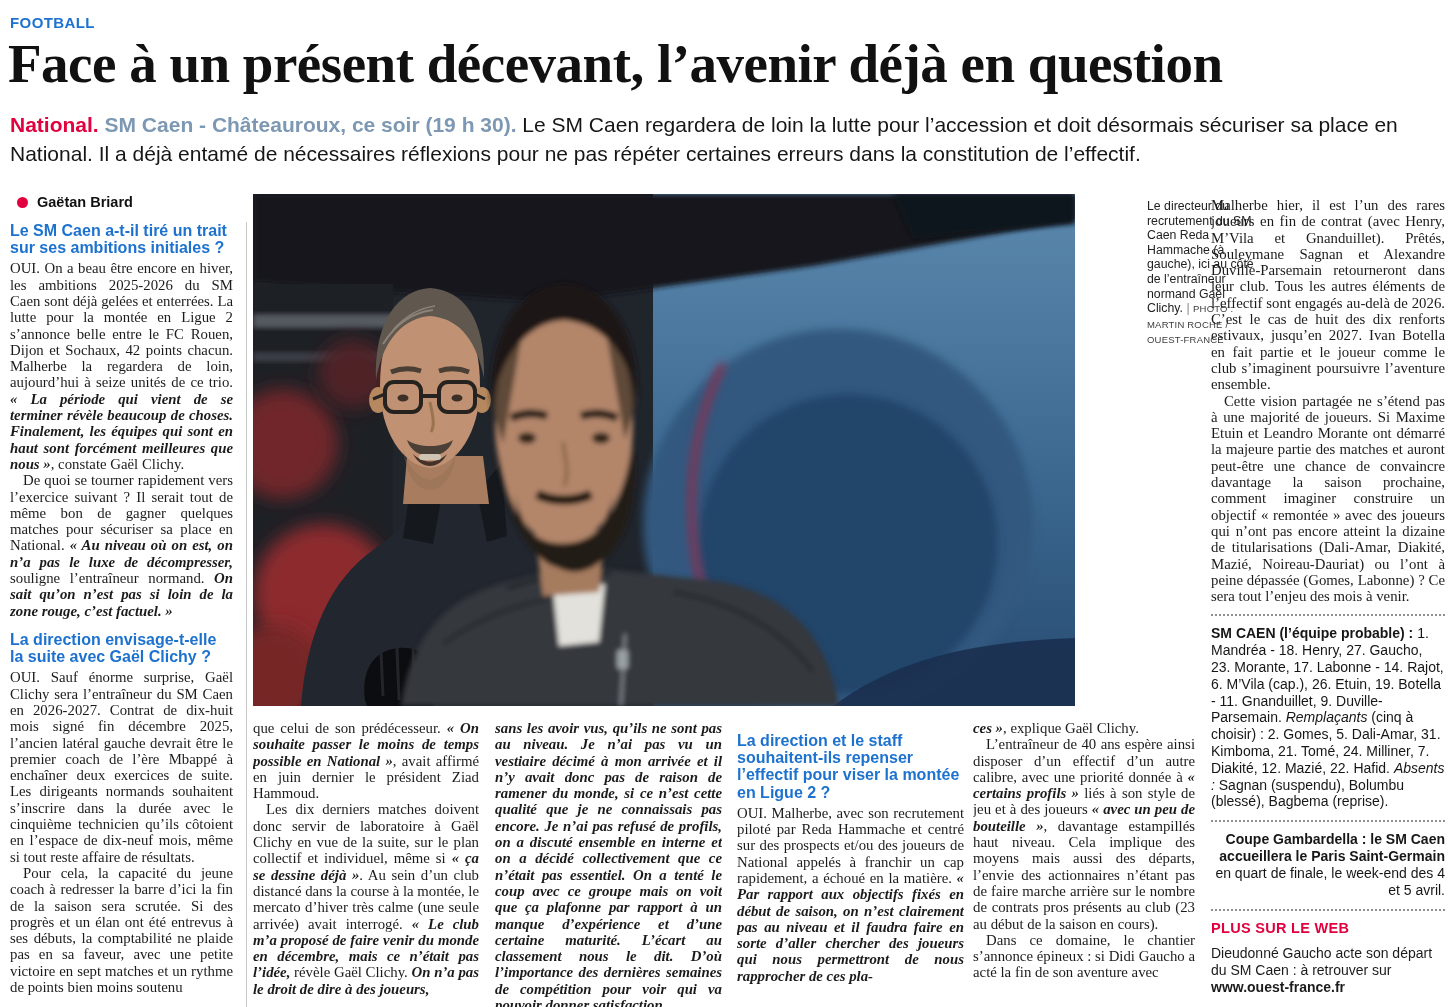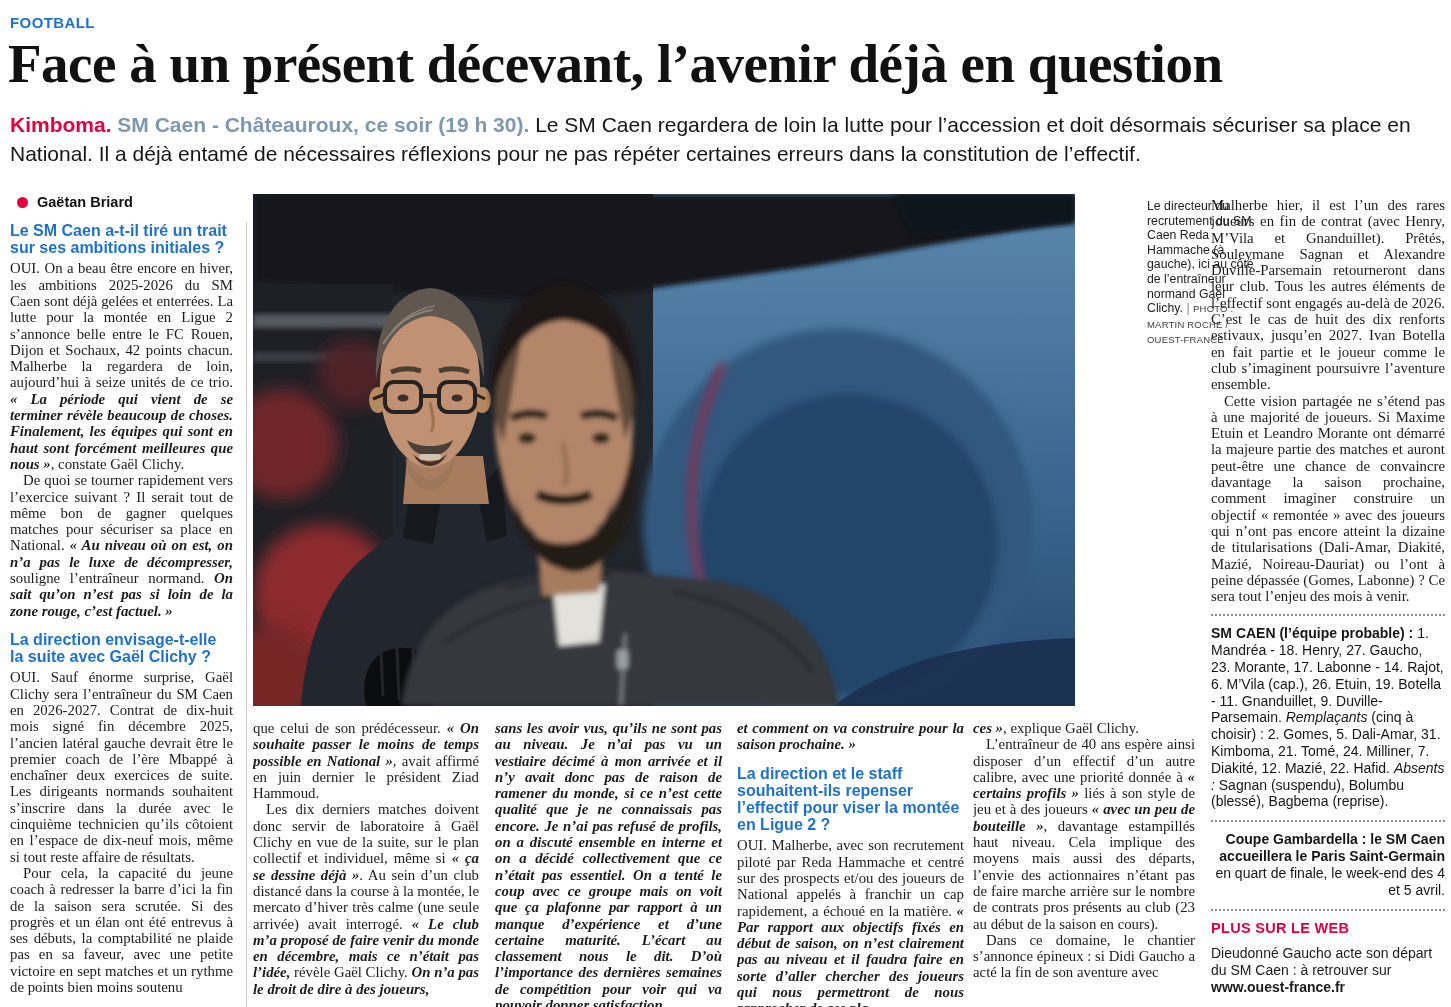--- a/index.html
+++ b/index.html
@@ -76,21 +76,21 @@
   .webtext { font-family:"Liberation Sans",sans-serif; font-size:14px; line-height:17px; text-align:left; }
   .webtext .bold { font-weight:bold; }
 </style>
 </head>
 <body style="--accent_blue: #1d72cf; --accent_red: #e2003f; --match_slate: #7d98b3; --text_dark: #1b1b1b;">
 
 <div class="abs kicker">FOOTBALL</div>
 
 <h1 class="abs headline">Face à un présent décevant, l’avenir déjà en question</h1>
 
-<p class="abs standfirst"><span class="topic">Kimboma.</span> <span class="match">SM Caen - Châteauroux, ce soir (19 h 30).</span> <span>Le SM Caen regardera de loin la lutte pour l’accession et doit désormais sécuriser sa place en National. Il a déjà entamé de nécessaires réflexions pour ne pas répéter certaines erreurs dans la constitution de l’effectif.</span></p>
+<p class="abs standfirst"><span class="topic">National.</span> <span class="match">SM Caen - Châteauroux, ce soir (19 h 30).</span> <span>Le SM Caen regardera de loin la lutte pour l’accession et doit désormais sécuriser sa place en National. Il a déjà entamé de nécessaires réflexions pour ne pas répéter certaines erreurs dans la constitution de l’effectif.</span></p>
 
 <div class="abs byline">
   <span class="dot"></span>
   <span class="name">Gaëtan Briard</span>
 </div>
 
 <div class="abs serifcol col1">
   <h2 class="qhead">Le SM Caen a-t-il tiré un trait sur ses ambitions initiales ?</h2>
   <p><span>OUI. On a beau être encore en hiver, les ambitions 2025-2026 du SM Caen sont déjà gelées et enterrées. La lutte pour la montée en Ligue 2 s’annonce belle entre le FC Rouen, Dijon et Sochaux, 42 points chacun. Malherbe la regardera de loin, aujourd’hui à seize unités de ce trio. </span><span class="q">« La période qui vient de se terminer révèle beaucoup de choses. Finalement, les équipes qui sont en haut sont forcément meilleures que nous »</span><span>, constate Gaël Clichy.</span></p>
   <p class="ind"><span>De quoi se tourner rapidement vers l’exercice suivant ? Il serait tout de même bon de gagner quelques matches pour sécuriser sa place en National. </span><span class="q">« Au niveau où on est, on n’a pas le luxe de décompresser, </span><span>souligne l’entraîneur normand. </span><span class="q">On sait qu’on n’est pas si loin de la zone rouge, c’est factuel. »</span></p>
@@ -193,21 +193,20 @@
 <div class="abs serifcol col2">
   <p><span>que celui de son prédécesseur. </span><span class="q">« On souhaite passer le moins de temps possible en National »</span><span>, avait affirmé en juin dernier le président Ziad Hammoud.</span></p>
   <p class="ind"><span>Les dix derniers matches doivent donc servir de laboratoire à Gaël Clichy en vue de la suite, sur le plan collectif et individuel, même si </span><span class="q">« ça se dessine déjà »</span><span>. Au sein d’un club distancé dans la course à la montée, le mercato d’hiver très calme (une seule arrivée) avait interrogé. </span><span class="q">« Le club m’a proposé de faire venir du monde en décembre, mais ce n’était pas l’idée, </span><span>révèle Gaël Clichy. </span><span class="q">On n’a pas le droit de dire à des joueurs,</span></p>
 </div>
 
 <div class="abs serifcol col3">
   <p><span class="q">sans les avoir vus, qu’ils ne sont pas au niveau. Je n’ai pas vu un vestiaire décimé à mon arrivée et il n’y avait donc pas de raison de ramener du monde, si ce n’est cette qualité que je ne connaissais pas encore. Je n’ai pas refusé de profils, on a discuté ensemble en interne et on a décidé collectivement que ce n’était pas essentiel. On a tenté le coup avec ce groupe mais on voit que ça plafonne par rapport à un manque d’expérience et d’une certaine maturité. L’écart au classement nous le dit. D’où l’importance des dernières semaines de compétition pour voir qui va pouvoir donner satisfaction</span></p>
 </div>
 
 <div class="abs serifcol col4">
-  <p><span class="q">et comment on va construire pour la saison prochaine. »</span></p>
   <h2 class="qhead mt">La direction et le staff souhaitent-ils repenser l’effectif pour viser la montée en Ligue 2 ?</h2>
   <p><span>OUI. Malherbe, avec son recrutement piloté par Reda Hammache et centré sur des prospects et/ou des joueurs de National appelés à franchir un cap rapidement, a échoué en la matière. </span><span class="q">« Par rapport aux objectifs fixés en début de saison, on n’est clairement pas au niveau et il faudra faire en sorte d’aller chercher des joueurs qui nous permettront de nous rapprocher de ces pla-</span></p>
 </div>
 
 <div class="abs serifcol col5">
   <p><span class="q">ces »</span><span>, explique Gaël Clichy.</span></p>
   <p class="ind"><span>L’entraîneur de 40 ans espère ainsi disposer d’un effectif d’un autre calibre, avec une priorité donnée à </span><span class="q">« certains profils »</span><span> liés à son style de jeu et à des joueurs </span><span class="q">« avec un peu de bouteille »</span><span>, davantage estampillés haut niveau. Cela implique des moyens mais aussi des départs, l’envie des actionnaires n’étant pas de faire marche arrière sur le nombre de contrats pros présents au club (23 au début de la saison en cours).</span></p>
   <p class="ind">Dans ce domaine, le chantier s’annonce épineux : si Didi Gaucho a acté la fin de son aventure avec</p>
 </div>
 

